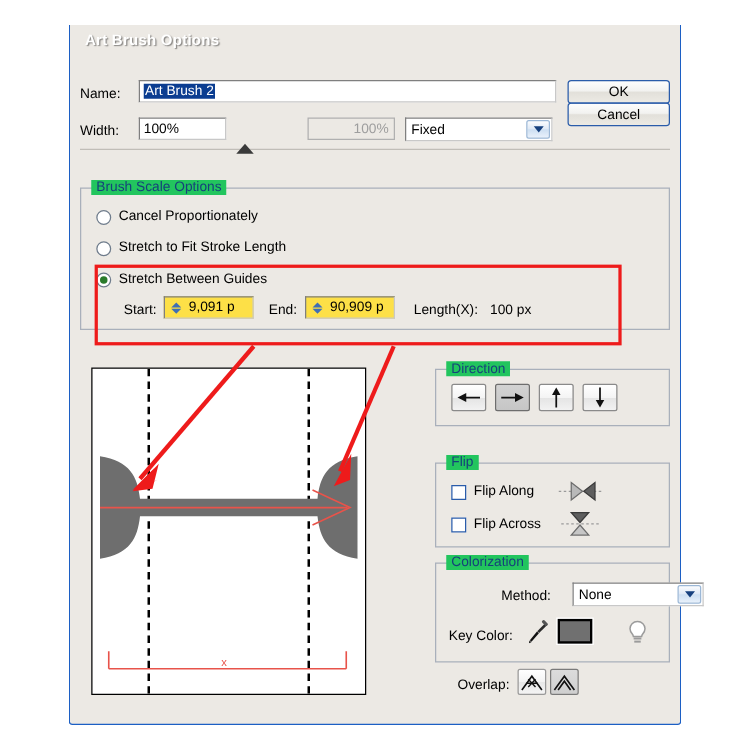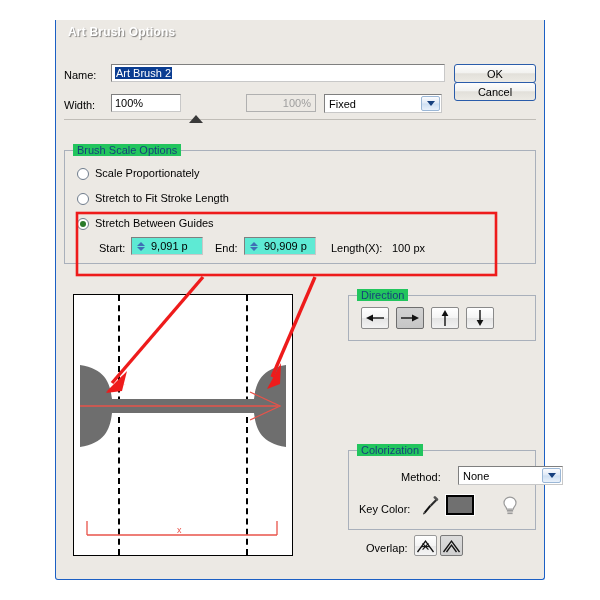--- a/index.html
+++ b/index.html
@@ -94,21 +94,21 @@
   .radio{position:absolute;width:12px;height:12px;border-radius:50%;
     background:#ffffff;border:1px solid #6f7c8c;box-sizing:border-box;}
   .radio.on:after{content:"";position:absolute;left:2px;top:2px;width:6px;height:6px;
     border-radius:50%;background:#2a7a2a;}
 
   .checkbox{position:absolute;width:12px;height:12px;box-sizing:border-box;
     background:#ffffff;border:1px solid #2a5caa;}
 
   
   .spin{
-    position:absolute;box-sizing:border-box;background:#5eead4;
+    position:absolute;box-sizing:border-box;background:#fde047;
     border:1px solid #7f7f7f;border-right-color:#c8c8c8;border-bottom-color:#c8c8c8;
     font-size:11px;display:flex;align-items:center;overflow:hidden;white-space:nowrap;
   }
   .spin .arrows{width:13px;height:100%;display:flex;flex-direction:column;
     justify-content:center;align-items:center;margin-left:2px;flex:none;}
   .spin .arrows i{display:block;width:0;height:0;border-left:4px solid transparent;
     border-right:4px solid transparent;}
   .spin .arrows i.up{border-bottom:4px solid #3f6fb5;margin-bottom:1px;}
   .spin .arrows i.dn{border-top:4px solid #3f6fb5;}
   .spin .val{padding-left:4px;flex:1;overflow:hidden;}
@@ -176,21 +176,21 @@
         <span>Cancel</span>
       </div>
 
       <div style="position:absolute;left:8px;top:99px;width:472px;height:1px;background:#c0bdb7;"></div>
       <div style="position:absolute;left:133px;top:95px;width:0;height:0;border-left:7px solid transparent;border-right:7px solid transparent;border-bottom:8px solid #3a3a3a;"></div>
 
       <div class="group" style="left:8px;top:130px;width:472px;height:114px;">
         <span class="group-title">Brush Scale Options</span>
 
         <div class="radio" style="left:12px;top:17px;"></div>
-        <div class="lbl" style="left:30px;top:16px;">Scale Proportionately</div>
+        <div class="lbl" style="left:30px;top:16px;">Cancel Proportionately</div>
 
         <div class="radio" style="left:12px;top:42px;"></div>
         <div class="lbl" style="left:30px;top:41px;">Stretch to Fit Stroke Length</div>
 
         <div class="radio on" style="left:12px;top:67px;"></div>
         <div class="lbl" style="left:30px;top:66px;">Stretch Between Guides</div>
 
         <div class="lbl" style="left:34px;top:91px;">Start:</div>
         <div class="spin" style="left:66px;top:86px;width:72px;height:18px;">
           <span class="arrows">
@@ -235,20 +235,39 @@
           </svg>
         </div>
         <div class="dirbtn" style="left:117px;top:11px;">
           <svg width="14" height="18" viewBox="0 0 14 18">
             <line x1="7" y1="1" x2="7" y2="14" stroke="#111" stroke-width="1.4"></line>
             <polygon points="7,17 3.6,11 10.4,11" fill="#111"></polygon>
           </svg>
         </div>
       </div>
 
+      <div class="group" style="left:292px;top:350px;width:188px;height:68px;">
+        <span class="group-title">Flip</span>
+
+        <div class="checkbox" style="left:12px;top:17px;"></div>
+        <div class="lbl" style="left:30px;top:16px;">Flip Along</div>
+        <svg style="position:absolute;left:97px;top:13px;" width="36" height="18" viewBox="0 0 36 18">
+          <line x1="1" y1="9" x2="35" y2="9" stroke="#9a9a9a" stroke-width="1" stroke-dasharray="2,2"></line>
+          <polygon points="11,2 11,16 20,9" fill="#b9b9b9" stroke="#6d6d6d" stroke-width="1"></polygon>
+          <polygon points="30,2 30,16 21,9" fill="#5e5e5e" stroke="#3b3b3b" stroke-width="1"></polygon>
+        </svg>
+
+        <div class="checkbox" style="left:12px;top:43px;"></div>
+        <div class="lbl" style="left:30px;top:42px;">Flip Across</div>
+        <svg style="position:absolute;left:97px;top:38px;" width="36" height="20" viewBox="0 0 36 20">
+          <line x1="3" y1="10" x2="33" y2="10" stroke="#9a9a9a" stroke-width="1" stroke-dasharray="2,2"></line>
+          <polygon points="11,1 25,1 18,9" fill="#5e5e5e" stroke="#3b3b3b" stroke-width="1"></polygon>
+          <polygon points="11,19 25,19 18,11" fill="#c6c6c6" stroke="#6d6d6d" stroke-width="1"></polygon>
+        </svg>
+      </div>
 
       <div class="group" style="left:292px;top:430px;width:188px;height:80px;">
         <span class="group-title">Colorization</span>
 
         <div class="lbl" style="left:24px;top:20px;padding-left:28px;">Method:</div>
         <div class="combo" style="left:71px;top:15px;width:105px;height:19px;margin-left:38px;">
           <span>None</span>
           <span class="arrowbox">
               <i class="caret"></i>
             </span>

